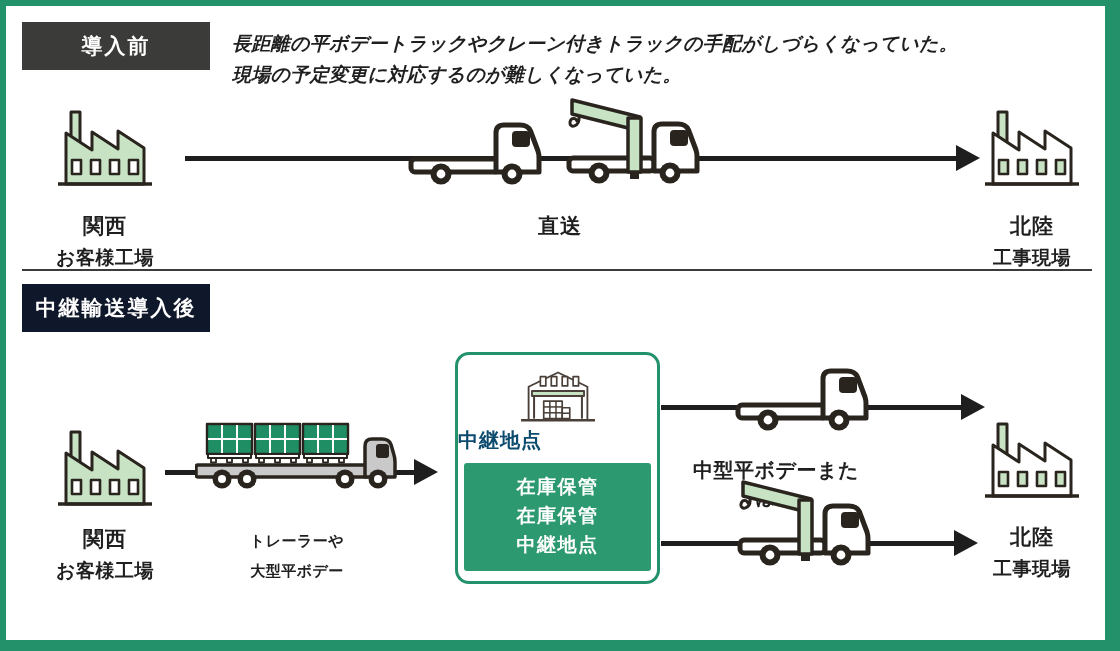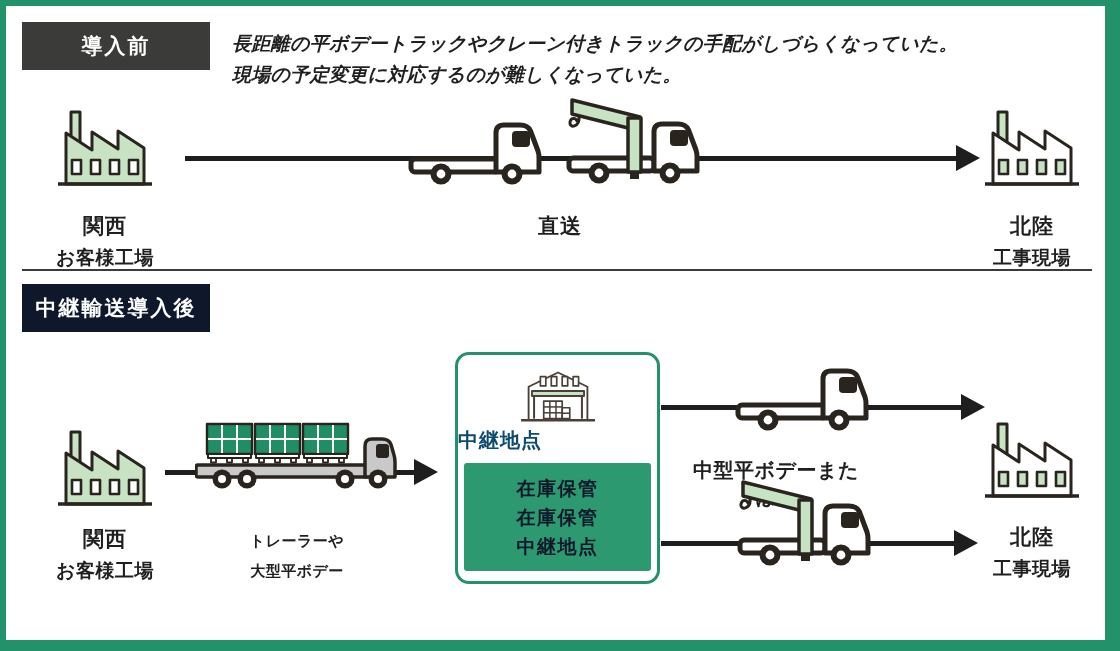--- a/index.html
+++ b/index.html
@@ -69,21 +69,21 @@
     position:absolute;left:0;top:72px;width:100%;
     font-size:20px;font-weight:700;color:#0c4a6e;letter-spacing:1px;
   }
   .hub .functions{
     position:absolute;left:6px;top:108px;width:187px;height:108px;
     background:#2C9970;border-radius:3px;
     display:flex;flex-direction:column;align-items:center;justify-content:center;
     gap:10px;
   }
   .hub .functions .fn{
-    color:#0f172a;font-size:19px;font-weight:700;letter-spacing:1.5px;line-height:1;
+    color:#ffffff;font-size:19px;font-weight:700;letter-spacing:1.5px;line-height:1;font-family:Liberation Mono, monospace;
   }
   .factory{position:absolute;width:100px;height:80px;}
   .factory.green-factory{--body:#C8E3C4;--win:#ffffff;--chimney:#C8E3C4;}
   .factory.white-factory{--body:#ffffff;--win:#C8E3C4;--chimney:#C8E3C4;}
   svg{display:block;overflow:visible;}
 </style>
 </head>
 <body>
 
 <div class="frame">

